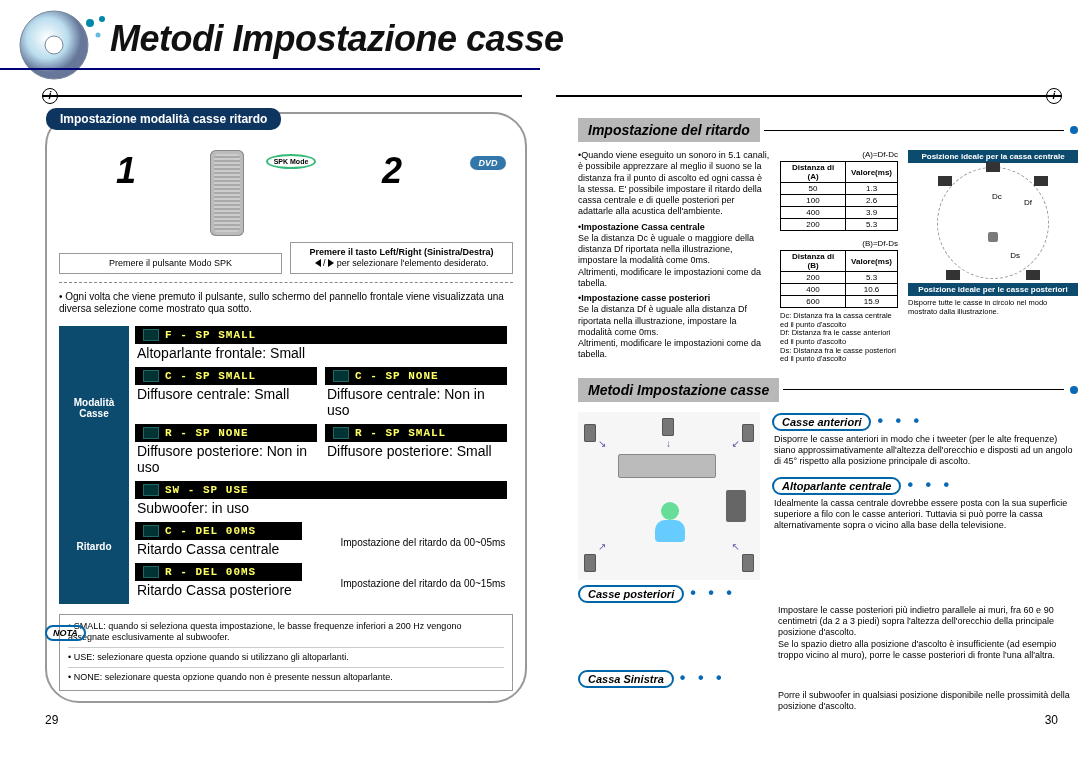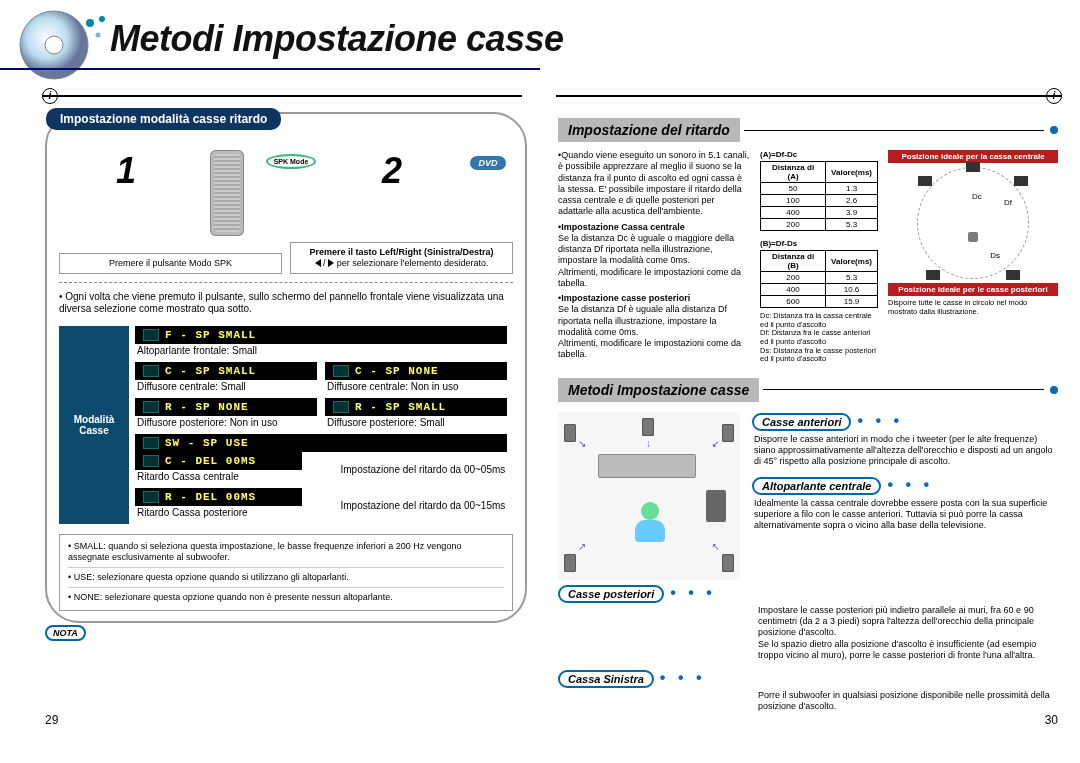--- a/index.html
+++ b/index.html
@@ -33,49 +33,49 @@
   .step-cell { flex:1; border:1px solid var(--border-gray); padding:4px 6px; text-align:center; font-size:9px; line-height:1.2; }
   .divider-dashed { border-top:1px dashed #888; margin:8px 0; }
   .lead-text { font-size:10px; line-height:1.25; }
 
   .diag-wrap { display:flex; margin-top:10px; }
   .diag-sidebar { width:70px; background:#0c4a6e; color:#fff; display:flex; flex-direction:column; }
   .side-label { flex:1; display:flex; align-items:center; justify-content:center; font-size:10px; font-weight:bold; text-align:center; padding:6px 4px; }
   .diag-col { flex:1; padding:0 6px; }
   .disp { background:#000; color:#ff6; font-family:"Courier New",monospace; font-weight:bold; font-size:11px; padding:3px 8px; letter-spacing:1px; display:flex; align-items:center; gap:6px; }
   .disp-icon { width:14px; height:10px; background:#033; border:1px solid #266; }
-  .disp-caption { font-size:10px; color:#000; padding:1px 2px 6px 2px; }
+  .disp-caption { font-size:14px; color:#000; padding:1px 2px 6px 2px; }
   .disp-row { display:flex; gap:8px; }
   .disp-row .disp-block { flex:1; }
   .delay-row { display:flex; gap:6px; align-items:center; }
   .delay-text { font-size:10px;margin-left:33px; }
 
   .notes-box { border:1px solid var(--border-gray); margin-top:10px; padding:6px 8px; font-size:9px; line-height:1.25; }
   .notes-box hr { border:none; border-top:1px solid #ccc; margin:4px 0; }
 
   .nota-row { position:absolute; left:45px; top:625px; width:480px; display:flex; gap:8px; align-items:flex-start; font-size:9.5px; }
   .nota-pill { border:2px solid #06a; border-radius:12px; padding:1px 6px; font-size:9px; font-weight:bold; color:#000; font-style:italic; flex-shrink:0; }
 
   .pagenum-l { position:absolute; left:45px; bottom:36px; font-size:12px; }
   .pagenum-r { position:absolute; right:22px; bottom:36px; font-size:12px; }
 
   
-  .rcol { position:absolute; left:558px; top:118px; width:500px; }
+  .rcol { position:absolute; left:578px; top:118px; width:500px; }
   .section-pill { background:#b8b8b8; color:#000; font-weight:bold; font-style:italic; padding:4px 10px; font-size:14px; display:inline-block; }
   .section-dot { width:8px; height:8px; background:var(--accent-blue); border-radius:50%; display:inline-block; vertical-align:middle; margin-left:2px; }
   .rtext { font-size:9px; line-height:1.25; }
   .smallhead { font-size:9px; font-weight:bold; }
   .rtable { border-collapse:collapse; font-size:8px; }
   .rtable th, .rtable td { border:1px solid #000; padding:1px 5px; text-align:center; }
   .rtable th { font-weight:bold; }
-  .rtable caption { caption-side:top; font-size:8px; font-weight:bold; text-align:left; padding-bottom:2px; }
+  .rtable caption { caption-side:top; font-size:8px; font-weight:normal; text-align:right; padding-bottom:2px; }
   .legend { font-size:7.5px; line-height:1.15; }
   .diagram-box { width:170px; border:0; position:relative; }
   .diagram-label { font-size:8px; font-weight:bold; text-align:center; padding:2px 0; }
-  .diagram-label.black { background:#b91c1c; color:#fff; }
+  .diagram-label.black { background:#0c4a6e; color:#fff; }
   .speakers-circle { width:110px; height:110px; border:1px dashed #999; border-radius:50%; margin:4px auto; position:relative; }
   .spk-sq { width:14px; height:10px; background:#333; position:absolute; }
   .spk-lbl { position:absolute; font-size:8px; }
   .listener { width:10px; height:10px; background:#7a7a7a; position:absolute; border-radius:2px; }
 
   .sub-pill { border:2px solid #06a; border-radius:10px; padding:1px 8px; font-weight:bold; font-size:11px; font-style:italic; display:inline-block; }
   .dots { color:var(--accent-blue); letter-spacing:4px; font-weight:bold; margin-left:6px; }
   .subtext { font-size:9px; line-height:1.25; margin:2px 0 8px 200px; }
   .sec2-grid { display:flex; gap:12px; }
   .setup-illus { width:182px; height:168px; background:#f6f6f6; border:0; position:relative; flex-shrink:0; }
@@ -151,20 +151,21 @@
           </div>
         </div>
       </div>
 
       <div class="divider-dashed"></div>
       <div class="lead-text">• <span>Ogni volta che viene premuto il pulsante, sullo schermo del pannello frontale viene visualizzata una diversa selezione come mostrato qua sotto.</span></div>
 
       <div class="diag-wrap">
         <div class="diag-sidebar">
           <div class="side-label" style="flex:3">Modalità Casse</div>
+          <div class="side-label" style="flex:2">Ritardo</div>
         </div>
         <div class="diag-col" id="disp-col">
             <div class="disp-block">
       <div class="disp">
                 <span class="disp-icon"></span>
                 <span>F - SP  SMALL</span>
               </div>
       <div class="disp-caption">Altoparlante frontale: Small</div>
     </div>
             <div class="disp-row">
@@ -197,20 +198,21 @@
                   <span>R - SP  SMALL</span>
                 </div>
       <div class="disp-caption">Diffusore posteriore: Small</div>
     </div>
             </div>
             <div class="disp-block">
       <div class="disp">
                 <span class="disp-icon"></span>
                 <span>SW - SP USE</span>
               </div>
+      <div class="disp-caption">Subwoofer: in uso</div>
     </div>
             <div class="delay-row">
       <div style="flex:1">
                 <div class="disp-block">
       <div class="disp">
                     <span class="disp-icon"></span>
                     <span>C - DEL  00MS</span>
                   </div>
       <div class="disp-caption">Ritardo Cassa centrale</div>
     </div>

